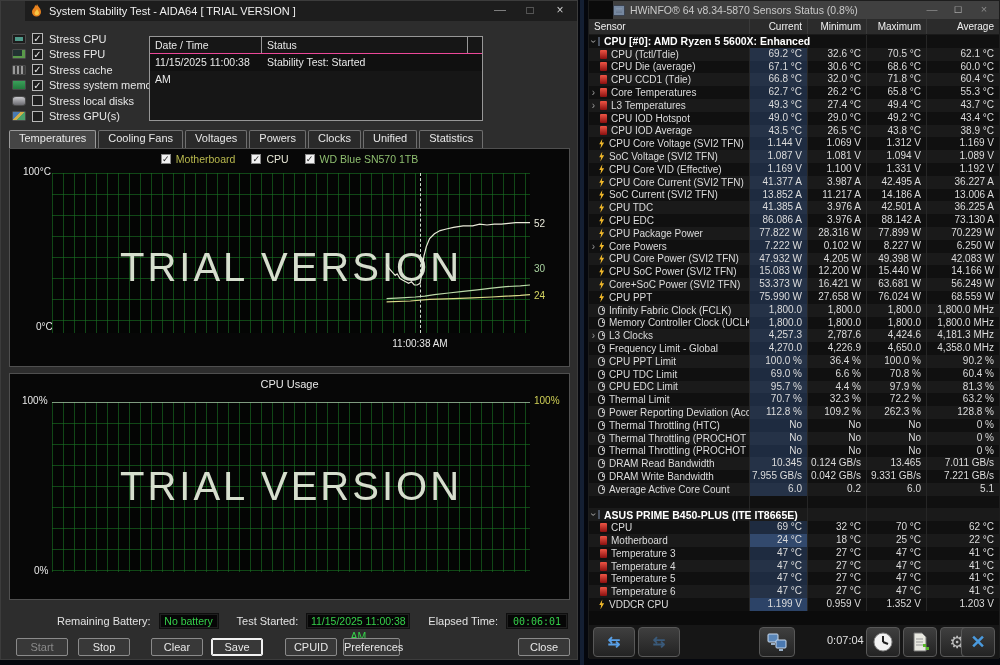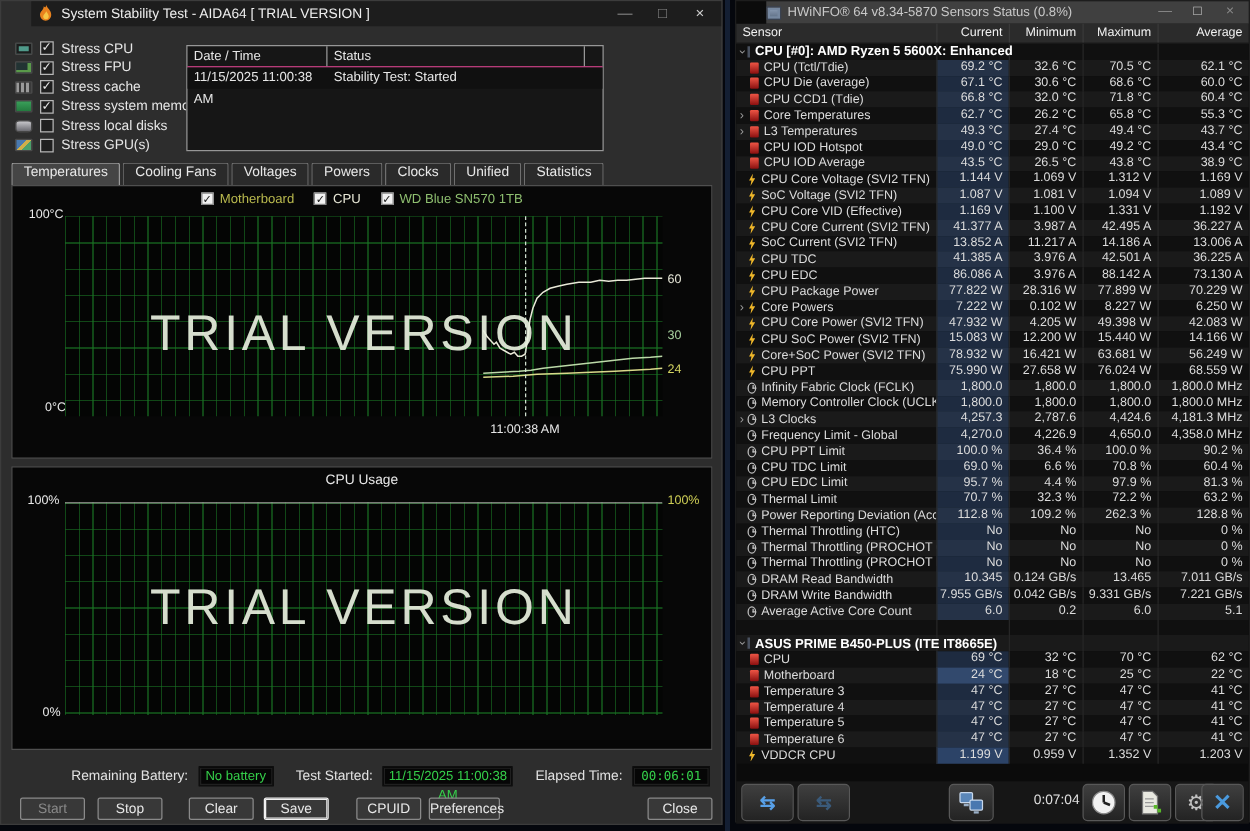--- a/index.html
+++ b/index.html
@@ -232,21 +232,21 @@
       <div class="plot plot1">
         <svg id="svg1" viewBox="0 0 478 160" preserveAspectRatio="none">
             <polyline points="334.6,91.2 337.5,96.0 340.3,99.2 343.2,102.4 345.1,100.8 348.0,105.6 350.9,107.2 353.7,108.8 356.6,110.4 359.5,108.8 362.3,112.0 365.2,112.0 368.1,110.4 370.0,99.2 371.9,83.2 374.3,73.6 377.6,65.6 382.4,60.8 388.1,57.6 394.3,56.0 401.5,54.4 411.1,52.8 420.6,52.8 427.8,51.2 435.0,52.0 442.2,51.2 449.3,51.2 456.5,50.4 463.7,49.6 478.0,49.6" fill="none" stroke="#e9e9d8" stroke-width="1.2" vector-effect="non-scaling-stroke"></polyline>
             <polyline points="334.6,125.6 348.9,124.8 363.3,124.0 372.8,123.2 382.4,121.6 396.7,120.0 411.1,118.4 425.4,116.8 439.8,115.2 454.1,113.6 468.4,112.8 478.0,112.0" fill="none" stroke="#bcd9a8" stroke-width="1.2" vector-effect="non-scaling-stroke"></polyline>
             <polyline points="334.6,128.8 358.5,128.0 377.6,126.4 401.5,125.6 420.6,124.8 439.8,124.0 454.1,123.2 468.4,122.4 478.0,121.6" fill="none" stroke="#d9d98a" stroke-width="1.2" vector-effect="non-scaling-stroke"></polyline>
           </svg>
         <div class="vmark" id="vmark" style="left: 368px;"></div>
         <div class="wm wm1">TRIAL VERSION</div>
       </div>
       <div id="endlabels">
-          <span class="endlab" style="left: 524px; top: 69px; color: rgb(233, 233, 218);">60</span>
+          <span class="endlab" style="left: 524px; top: 69px; color: rgb(233, 233, 218);">52</span>
           <span class="endlab" style="left: 524px; top: 114px; color: rgb(169, 211, 160);">30</span>
           <span class="endlab" style="left: 524px; top: 141px; color: rgb(214, 214, 98);">24</span>
         </div>
       <span class="timelabel" id="timelabel" style="left: 410px;">11:00:38 AM</span>
     </div>
 
     <div class="panel p2">
       <div class="p2title">CPU Usage</div>
       <span class="pct pct-l">100%</span>
       <span class="pct pct-r">100%</span>
@@ -506,21 +506,21 @@
           <span class="sc-v w-min">12.200 W</span>
           <span class="sc-v w-max">15.440 W</span>
           <span class="sc-v w-avg">14.166 W</span>
         </div>
         <div class="s-row">
           <span class="sc-name">
             <span class="sp8"></span>
             <span class="ric ric-power"></span>
             <span>Core+SoC Power (SVI2 TFN)</span>
           </span>
-          <span class="sc-v w-cur sc-cur">78.932 W</span>
+          <span class="sc-v w-cur sc-cur">53.373 W</span>
           <span class="sc-v w-min">16.421 W</span>
           <span class="sc-v w-max">63.681 W</span>
           <span class="sc-v w-avg">56.249 W</span>
         </div>
         <div class="s-row">
           <span class="sc-name">
             <span class="sp8"></span>
             <span class="ric ric-power"></span>
             <span>CPU PPT</span>
           </span>

